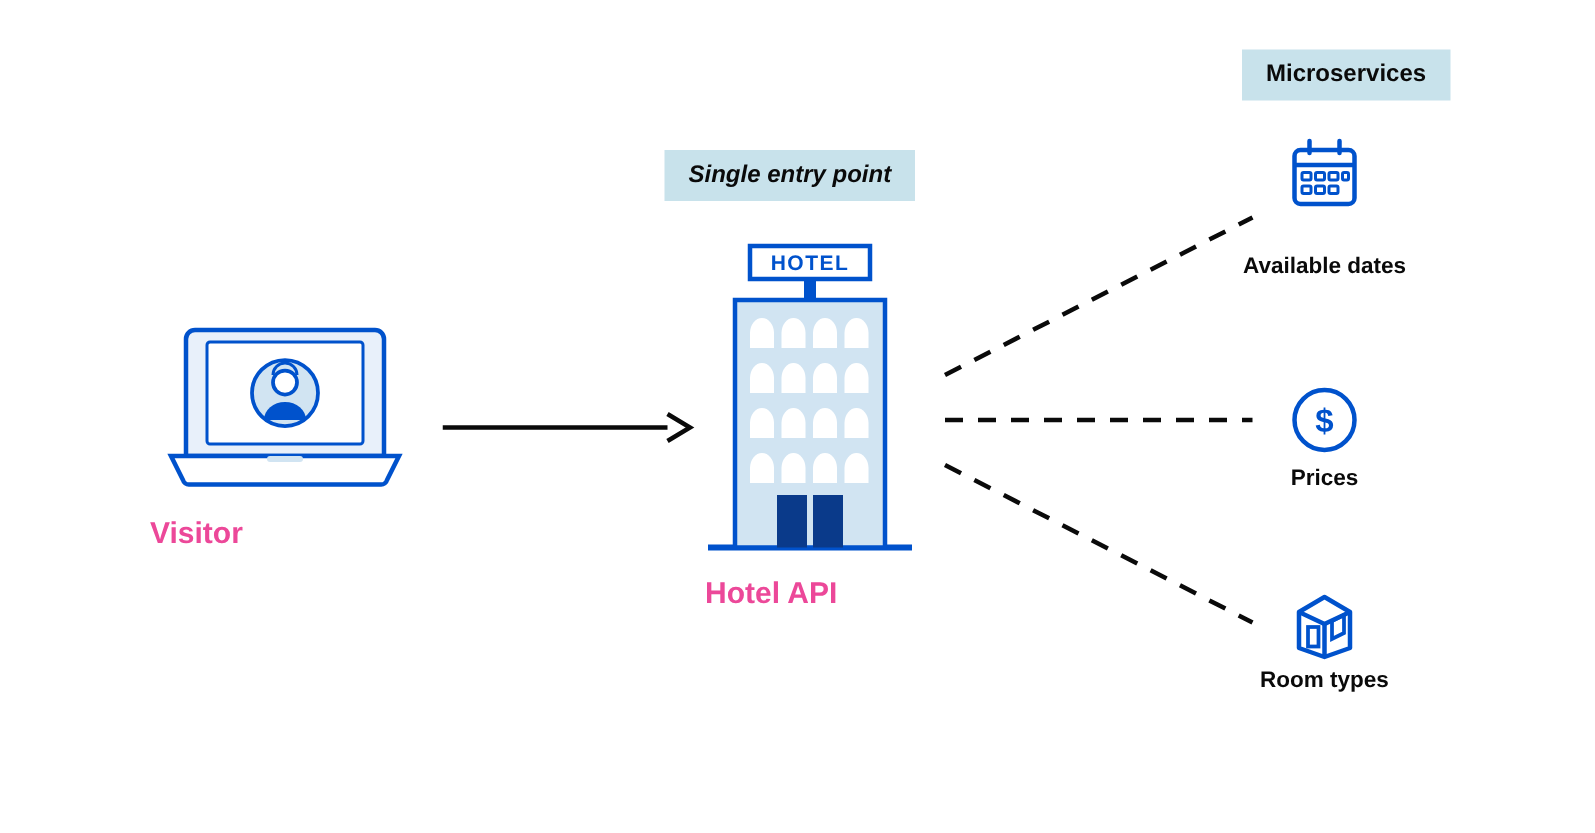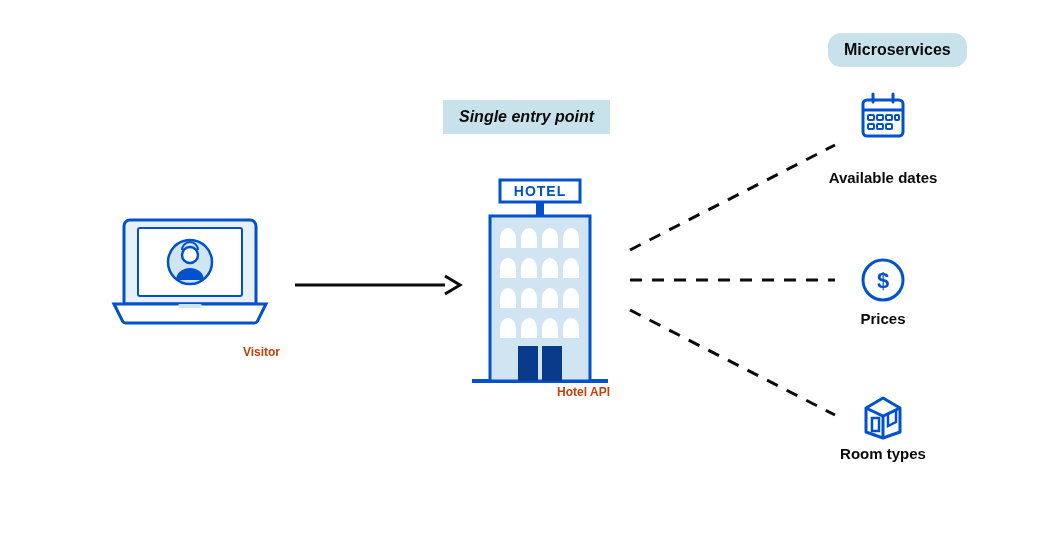--- a/index.html
+++ b/index.html
@@ -21,24 +21,24 @@
     }
     .label-box {
       background: #c8e2eb;
       padding: 8px 16px;
       font-size: 16px;
       font-weight: 600;
       color: #0a0a0a;
       position: absolute;
     }
     .caption {
-      font-size: 12px;
+      font-size: 20px;
       font-weight: 700;
-      color: #c2410c;
-      text-align: right;
+      color: #ec4899;
+      text-align: left;
       position: absolute;
     }
     .microservice-label {
       font-size: 15px;
       font-weight: 700;
       color: #0a0a0a;
       text-align: center;
       position: absolute;
       width: 120px;
     }
@@ -50,21 +50,21 @@
       top: 210px;
     }
     .laptop svg {
       display: block;
     }
 
     
     .hotel {
       position: absolute;
       left: 470px;
-      top: 176px;
+      top: 160px;
       text-align: right;
     }
     .hotel-sign {
       font-size: 14px;
       font-weight: 800;
       fill: #0052cc;
       letter-spacing: 1px;
     }
 
     
@@ -87,21 +87,21 @@
       stroke-dasharray: 12 10;
       fill: none;
     }
   </style>
 </head>
 <body>
 
 <div class="diagram">
 
   <div class="label-box" style="left: 443px; top: 100px; font-style: italic;">Single entry point</div>
-  <div class="label-box" style="left: 828px; top: 33px; border-radius: 13px;">Microservices</div>
+  <div class="label-box" style="left: 828px; top: 33px;">Microservices</div>
 
   <div class="laptop">
     <svg width="180" height="120" viewBox="0 0 180 120">
 
       <path d="M 30 10 h 120 a 6 6 0 0 1 6 6 v 78 h -132 v -78 a 6 6 0 0 1 6 -6 z" fill="#e8f0fa" stroke="#0052cc" stroke-width="3"></path>
 
       <rect x="38" y="18" width="104" height="68" rx="2" fill="#ffffff" stroke="#0052cc" stroke-width="2"></rect>
 
       <path d="M 14 94 h 152 l -8 16 a 4 4 0 0 1 -4 3 h -128 a 4 4 0 0 1 -4 -3 z" fill="#ffffff" stroke="#0052cc" stroke-width="3"></path>
 

